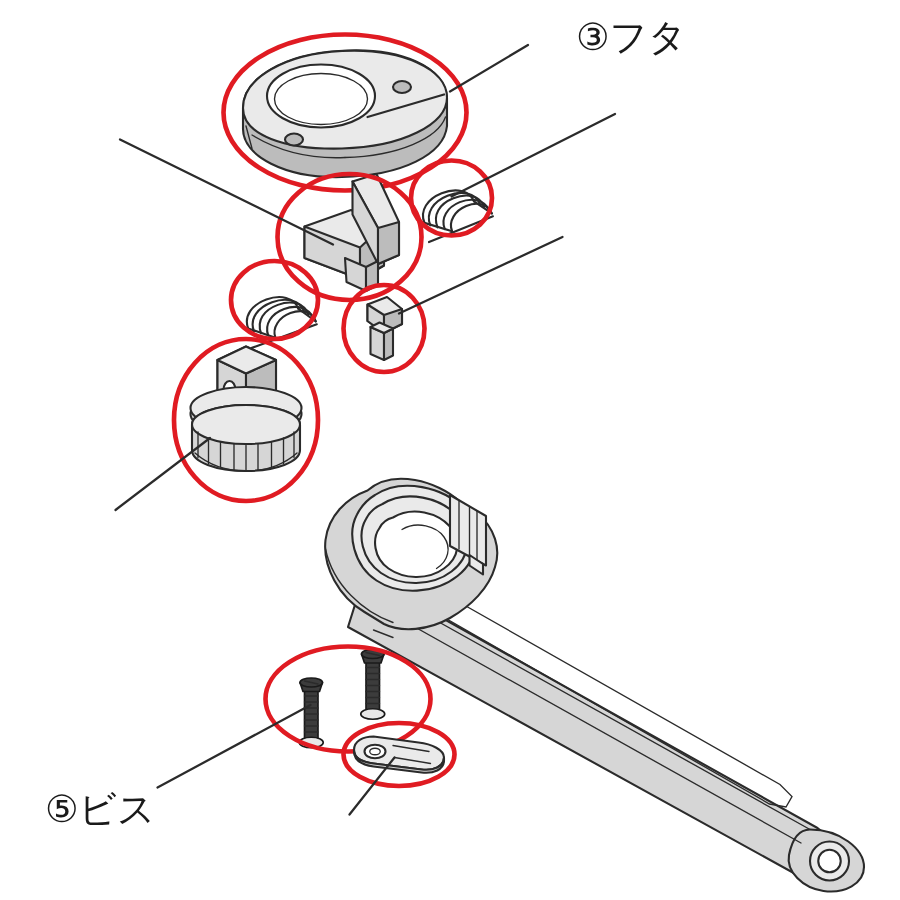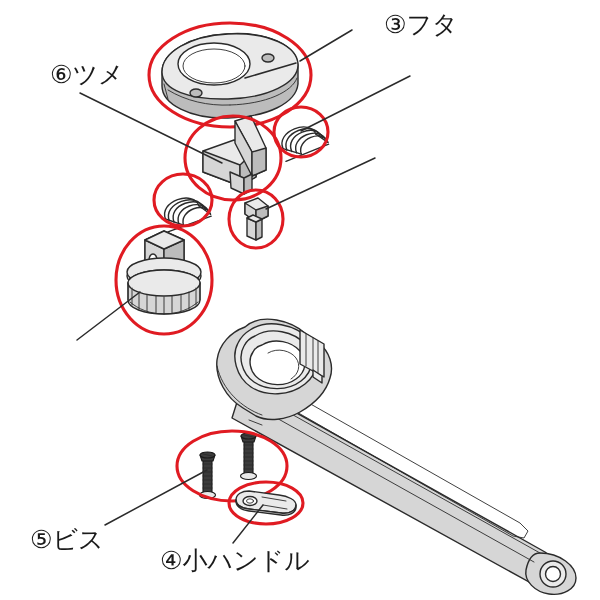--- a/index.html
+++ b/index.html
@@ -244,21 +244,19 @@
       <path class="lead" d="M375,158 L266,209" data=""></path>
       <path class="lead" d="M77,340 L140,292"></path>
       <path class="lead" d="M105,525 L207,470"></path>
       <path class="lead" d="M233,543 L263,505"></path>
     </g>
   </svg>
 
   <div class="lbl" style="left:358px; top:12px;margin-left:26px;">③フタ</div>
 
 
-  <div class="lbl" style="left:50px; top:62px;">⑥ツメ</div>
 
 
 
   <div class="lbl" style="left:30px; top:527px;">⑤ビス</div>
 
-  <div class="lbl" style="left:160px; top:548px;">④小ハンドル</div>
 
 </div>
 
 </body></html>

